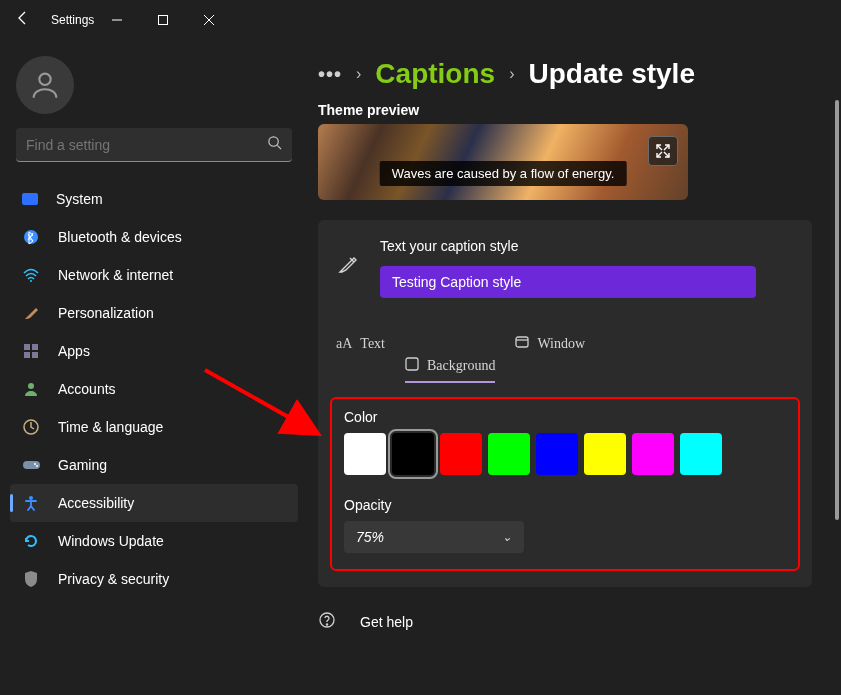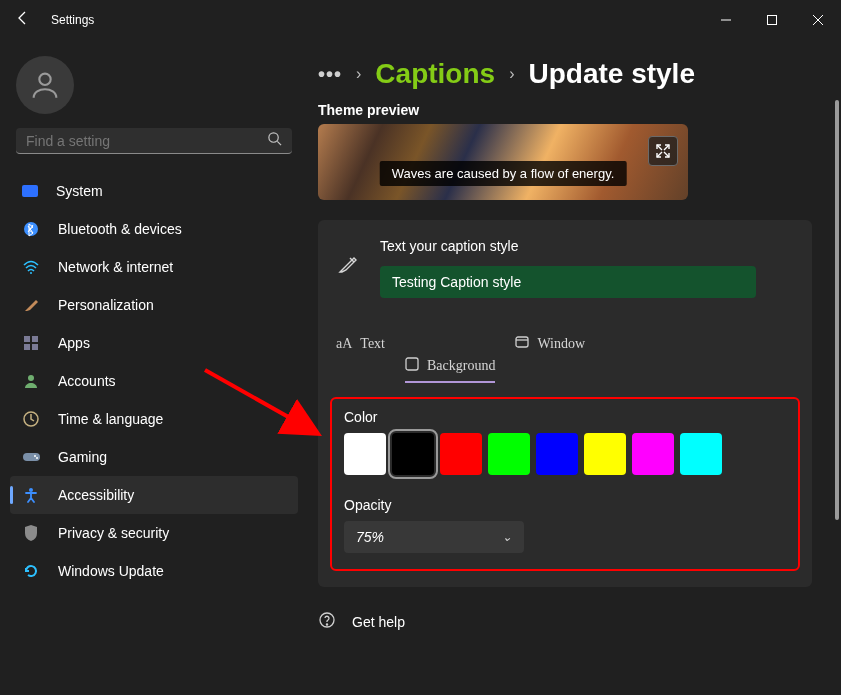--- a/index.html
+++ b/index.html
@@ -10,21 +10,21 @@
     color: #ffffff;
     overflow: hidden;
     position: relative;
   }
 
   
   .titlebar {
     height: 40px;
     display: flex;
     align-items: center;
-    justify-content: space-between;
+    justify-content: flex-start;
     padding-left: 15px;
   }
   .titlebar-left {
     display: flex;
     align-items: center;
     gap: 20px;
   }
   .back-arrow {
     font-size: 16px;
     color: #ffffff;
@@ -66,21 +66,21 @@
     margin: 6px 0 14px 6px;
     display: flex;
     align-items: center;
     justify-content: center;
     color: #c4c4c4;
   }
   .search-box {
     background: #2f2f2f;
     border-bottom: 1px solid #8a8a8a;
     border-radius: 4px;
-    height: 26px;
+    height: 34px;
     display: flex;
     align-items: center;
     padding: 0 10px;
     margin: 0 6px 18px 6px;
   }
   .search-box input {
     flex: 1;
     background: transparent;
     border: none;
     outline: none;
@@ -224,21 +224,21 @@
     color: #e0e0e0;
   }
   .name-col { flex: 1; }
   .name-label {
     font-size: 14px;
     margin-bottom: 12px;
   }
   .name-input {
     width: 376px;
     height: 32px;
-    background: #14532d;
+    background: #6d28d9;
     border: none;
     border-radius: 4px;
     color: #ffffff;
     padding: 0 12px;
     font-size: 14px;
     outline: none;
   }
 
   .tabs {
     display: flex;
@@ -300,21 +300,21 @@
     font-size: 14px;
     cursor: pointer;
     font-style: italic;
   }
   .chevron { color: #cfcfcf; font-size: 12px; }
 
   
   .gethelp {
     display: flex;
     align-items: center;
-    gap: 16px;
+    gap: 24px;
     margin-top: 24px;
     font-size: 14px;
     cursor: pointer;
   }
 
   
   .red-arrow {
     position: absolute;
     left: 197px;
     top: 362px;
@@ -447,34 +447,34 @@
         <span class="nav-icon">
           <svg width="16" height="16" viewBox="0 0 16 16">
               <circle cx="8" cy="3" r="2" fill="#3c8fff"></circle>
               <path d="M3 6 L13 6 M8 6 L8 11 M8 11 L5 15 M8 11 L11 15" stroke="#3c8fff" stroke-width="1.8" stroke-linecap="round"></path>
             </svg>
         </span>
         <span>Accessibility</span>
       </li>
       <li class="nav-item">
         <span class="nav-icon">
-          <svg width="14" height="16" viewBox="0 0 14 16">
-              <path d="M7 0 L13 2 L13 8 Q13 14 7 16 Q1 14 1 8 L1 2z" fill="#8b8b8b"></path>
-            </svg>
-        </span>
-        <span>Privacy &amp; security</span>
-      </li>
-      <li class="nav-item">
-        <span class="nav-icon">
           <svg width="16" height="16" viewBox="0 0 16 16">
               <path d="M3 8 A5 5 0 1 1 5 12" fill="none" stroke="#2dc0ff" stroke-width="2"></path>
               <path d="M3 5 L3 8 L6 8" fill="none" stroke="#2dc0ff" stroke-width="2"></path>
             </svg>
         </span>
         <span>Windows Update</span>
+      </li>
+      <li class="nav-item">
+        <span class="nav-icon">
+          <svg width="14" height="16" viewBox="0 0 14 16">
+              <path d="M7 0 L13 2 L13 8 Q13 14 7 16 Q1 14 1 8 L1 2z" fill="#8b8b8b"></path>
+            </svg>
+        </span>
+        <span>Privacy &amp; security</span>
       </li>
     </ul>
   </div>
 
   <div class="content">
     <div class="breadcrumb">
       <span class="bc-ellipsis">•••</span>
       <span class="bc-sep">›</span>
       <span class="bc-link">Captions</span>
       <span class="bc-sep">›</span>

